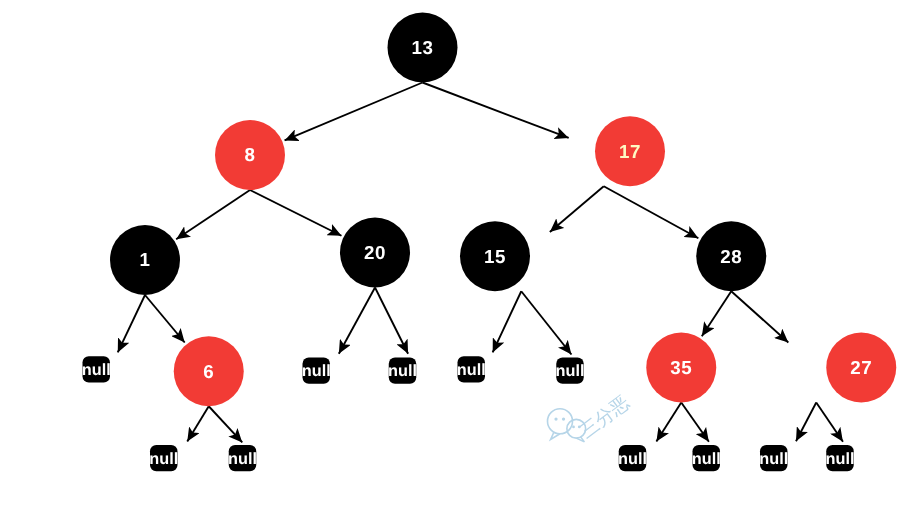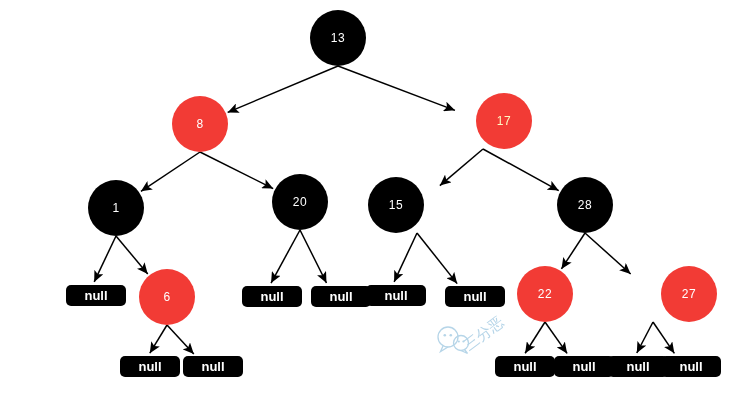--- a/index.html
+++ b/index.html
@@ -17,28 +17,28 @@
     width: 734px; height: 406px;
   }
   .node {
     position: absolute;
     width: 56px; height: 56px;
     border-radius: 50%;
     display: flex;
     align-items: center;
     justify-content: center;
     color: #ffffff;
-    font-weight: normal;
-    font-size: 12px;
+    font-weight: bold;
+    font-size: 15px;
     letter-spacing: 0.5px;
     box-sizing: border-box;
   }
   .leaf {
     position: absolute;
-    width: 60px; height: 21px;
+    width: 22px; height: 21px;
     border-radius: 5px;
     background: #000000;
     display: flex;
     align-items: center;
     justify-content: center;
     color: #ffffff;
     font-weight: bold;
     font-size: 13px;
     box-sizing: border-box;
   }
@@ -106,21 +106,21 @@
       <div class="node" style="left: 88px; top: 180px; background: rgb(0, 0, 0); color: rgb(255, 255, 255);">1</div>
       <div class="node" style="left: 272px; top: 174px; background: rgb(0, 0, 0); color: rgb(255, 255, 255);">20</div>
       <div class="node" style="left: 368px; top: 177px; background: rgb(0, 0, 0); color: rgb(255, 255, 255);">15</div>
       <div class="node" style="left: 557px; top: 177px; background: rgb(0, 0, 0); color: rgb(255, 255, 255);">28</div>
       <div class="leaf" style="left: 66px; top: 284.5px; background: rgb(0, 0, 0); color: rgb(255, 255, 255);">null</div>
       <div class="node" style="left: 139px; top: 269px; background: rgb(242, 59, 53); color: rgb(255, 255, 255);">6</div>
       <div class="leaf" style="left: 242px; top: 285.5px; background: rgb(0, 0, 0); color: rgb(255, 255, 255);">null</div>
       <div class="leaf" style="left: 311px; top: 285.5px; background: rgb(0, 0, 0); color: rgb(255, 255, 255);">null</div>
       <div class="leaf" style="left: 366px; top: 284.5px; background: rgb(0, 0, 0); color: rgb(255, 255, 255);">null</div>
       <div class="leaf" style="left: 445px; top: 285.5px; background: rgb(0, 0, 0); color: rgb(255, 255, 255);">null</div>
-      <div class="node" style="left: 517px; top: 266px; background: rgb(242, 59, 53); color: rgb(255, 255, 255);">22</div>
+      <div class="node" style="left: 517px; top: 266px; background: rgb(242, 59, 53); color: rgb(255, 255, 255);">35</div>
       <div class="node" style="left: 661px; top: 266px; background: rgb(242, 59, 53); color: #ffffff;">27</div>
       <div class="leaf" style="left: 120px; top: 355.5px; background: rgb(0, 0, 0); color: rgb(255, 255, 255);">null</div>
       <div class="leaf" style="left: 183px; top: 355.5px; background: rgb(0, 0, 0); color: rgb(255, 255, 255);">null</div>
       <div class="leaf" style="left: 495px; top: 355.5px; background: rgb(0, 0, 0); color: rgb(255, 255, 255);">null</div>
       <div class="leaf" style="left: 554px; top: 355.5px; background: rgb(0, 0, 0); color: rgb(255, 255, 255);">null</div>
       <div class="leaf" style="left: 608px; top: 355.5px; background: rgb(0, 0, 0); color: rgb(255, 255, 255);">null</div>
       <div class="leaf" style="left: 661px; top: 355.5px; background: rgb(0, 0, 0); color: rgb(255, 255, 255);">null</div>
     </div>
 
   <div class="watermark">

